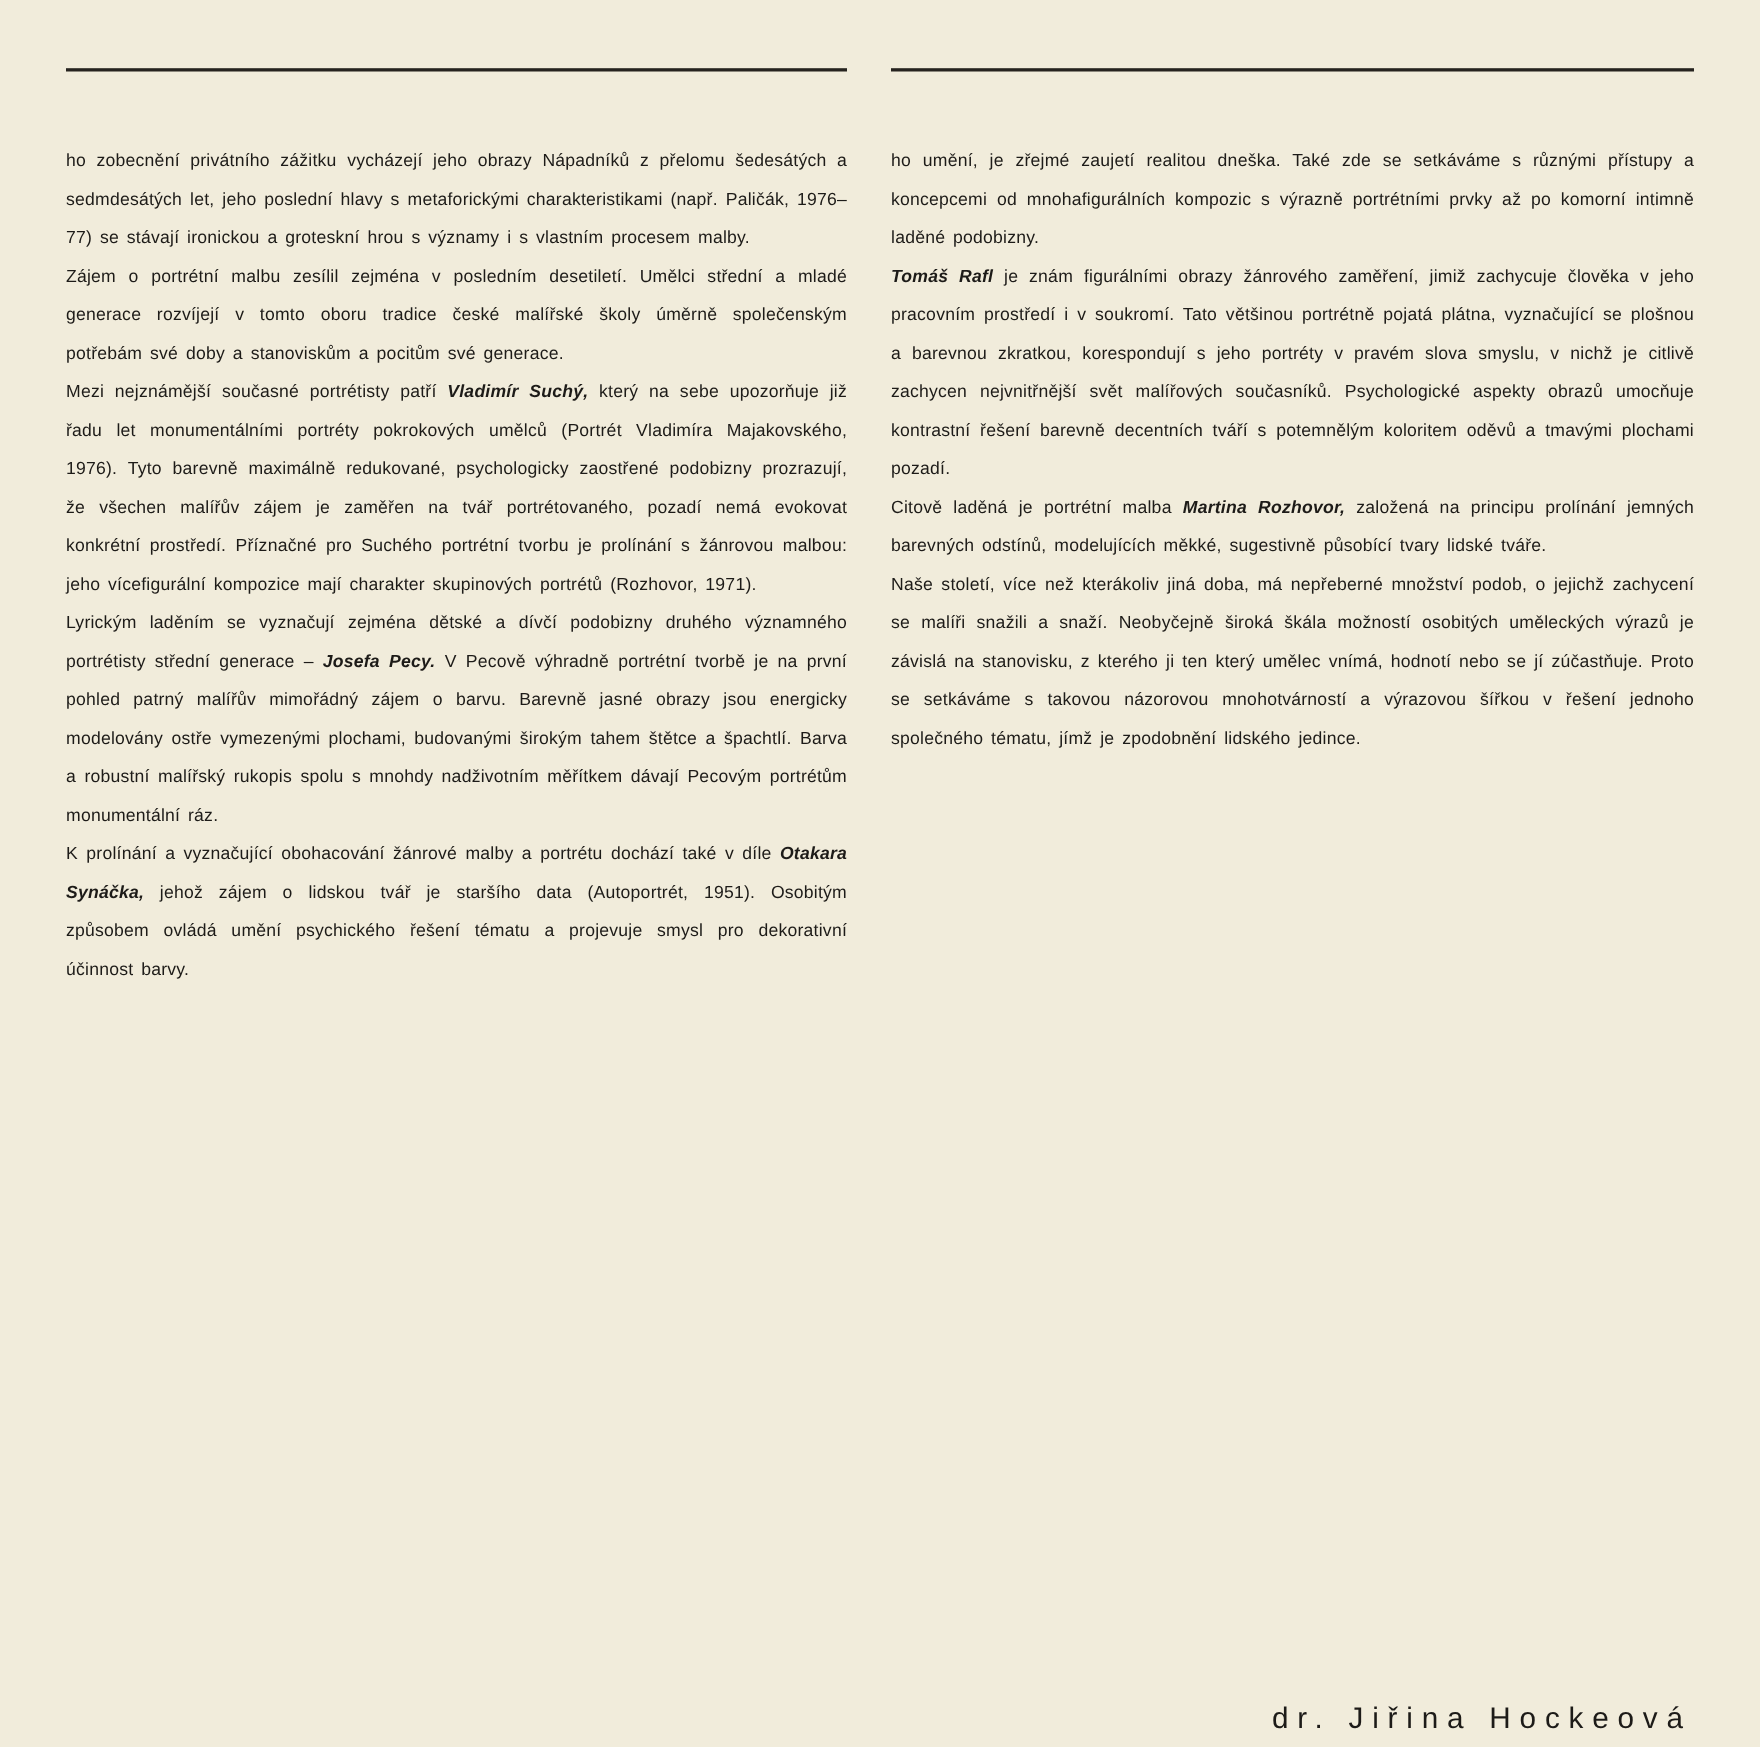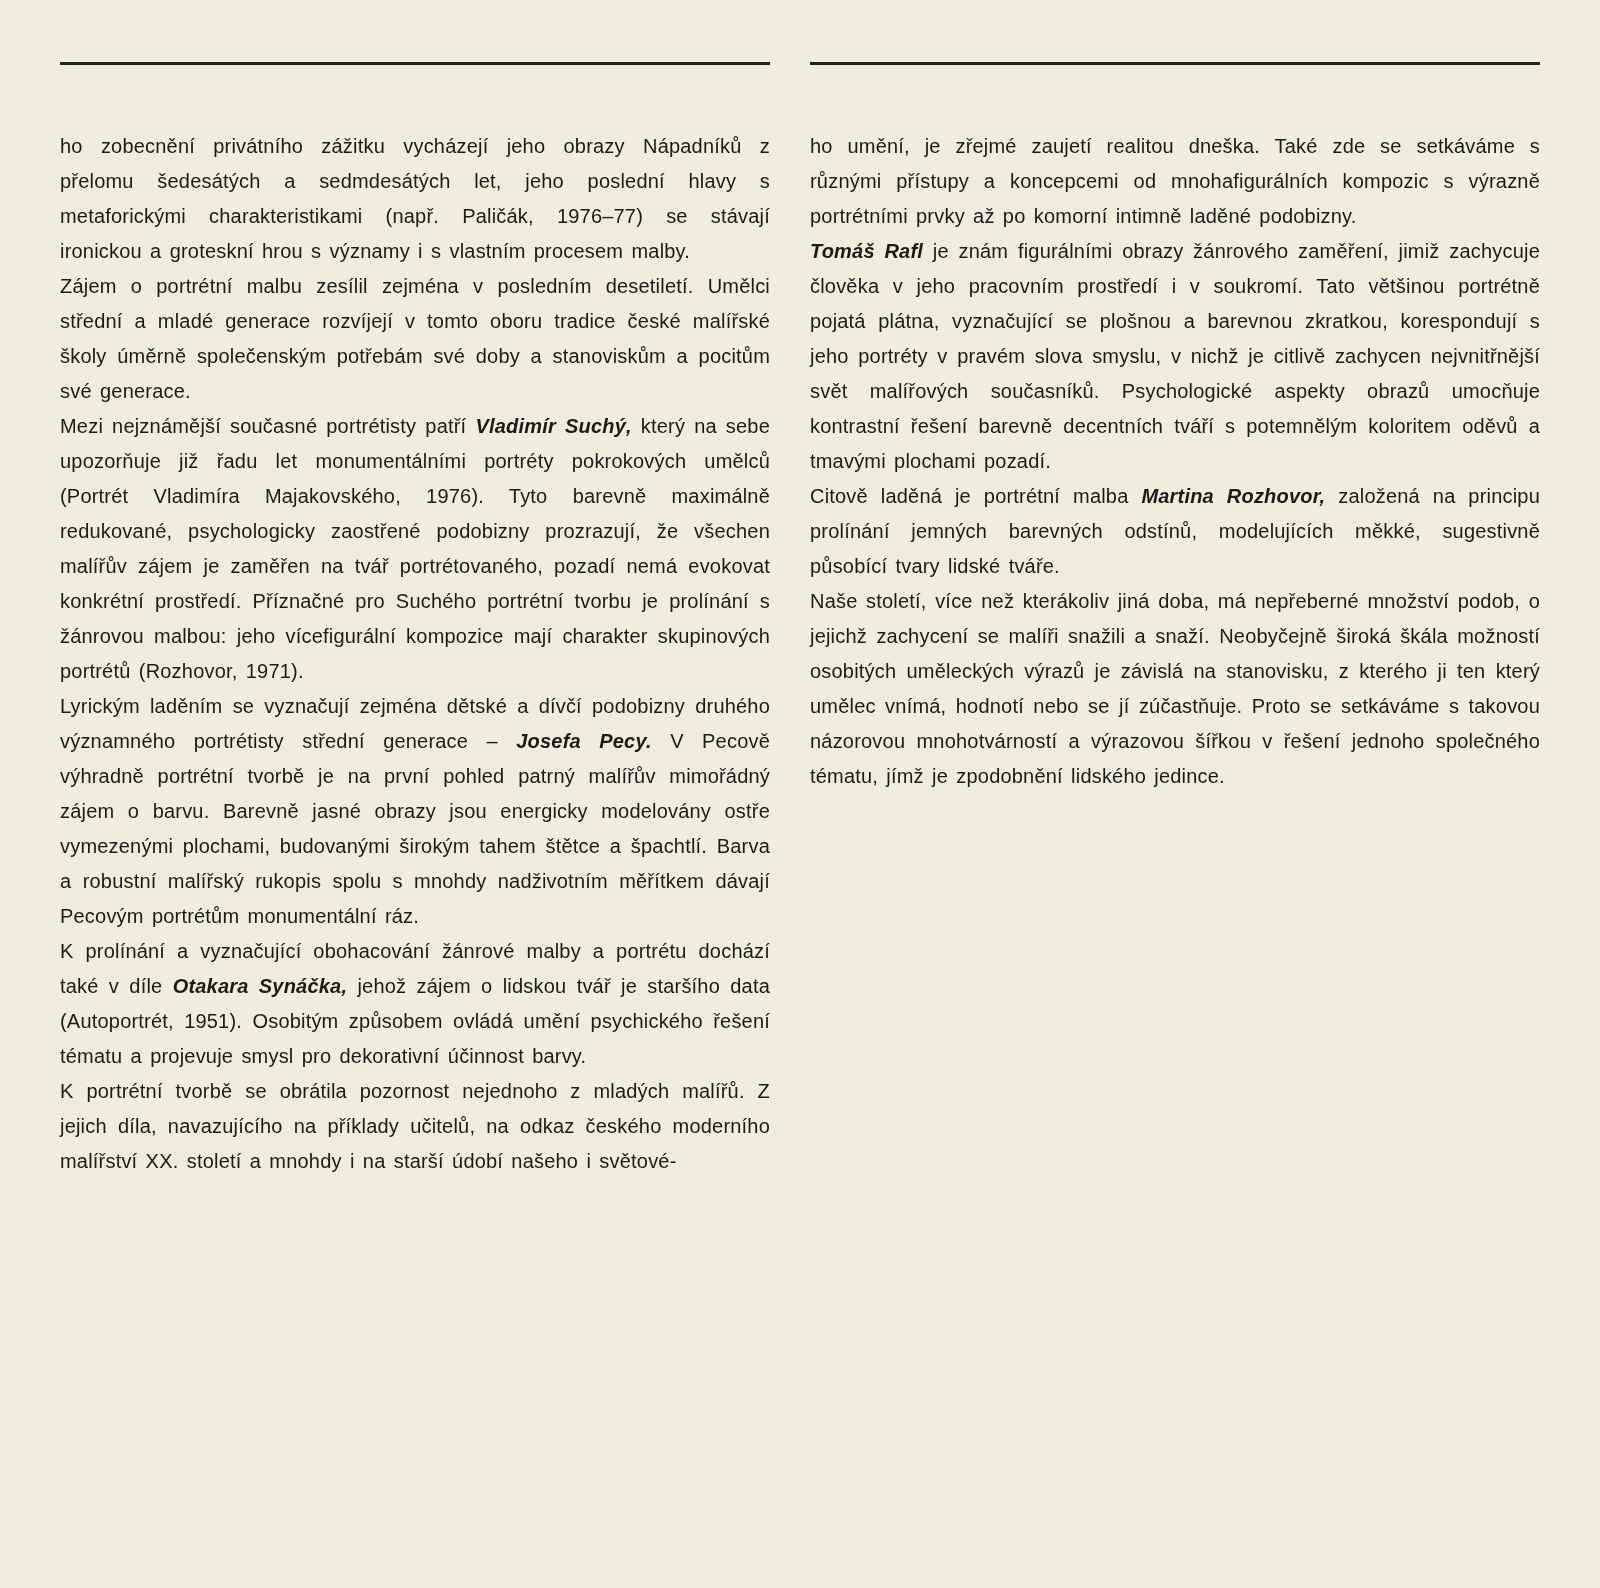--- a/index.html
+++ b/index.html
@@ -31,21 +31,21 @@
     background: #26231f;
   }
   .columns {
     display: grid;
     grid-template-columns: 710px 730px;
     column-gap: 40px;
     margin: 64px 60px 0 60px;
   }
   .col p {
     margin: 0;
-    font-size: 20px;
+    font-size: 16px;
     line-height: 35px;
     text-align: justify;
     word-spacing: 2.5px;
     letter-spacing: 0.2px;
   }
   .col p span.bold {
     font-weight: bold;
     font-style: italic;
   }
   .signature {
@@ -68,24 +68,24 @@
     <div class="rule"></div>
   </div>
 
   <div class="columns">
     <div class="col" id="col-left">
         <p><span>ho zobecnění privátního zážitku vycházejí jeho obrazy Nápadníků z přelomu šedesátých a sedmdesátých let, jeho poslední hlavy s metaforickými charakteristikami (např. Paličák, 1976–77) se stávají ironickou a groteskní hrou s významy i s vlastním procesem malby.</span></p>
         <p><span>Zájem o portrétní malbu zesílil zejména v posledním desetiletí. Umělci střední a mladé generace rozvíjejí v tomto oboru tradice české malířské školy úměrně společenským potřebám své doby a stanoviskům a pocitům své generace.</span></p>
         <p><span>Mezi nejznámější současné portrétisty patří </span><span class="bold">Vladimír Suchý,</span><span> který na sebe upozorňuje již řadu let monumentálními portréty pokrokových umělců (Portrét Vladimíra Majakovského, 1976). Tyto barevně maximálně redukované, psychologicky zaostřené podobizny prozrazují, že všechen malířův zájem je zaměřen na tvář portrétovaného, pozadí nemá evokovat konkrétní prostředí. Příznačné pro Suchého portrétní tvorbu je prolínání s žánrovou malbou: jeho vícefigurální kompozice mají charakter skupinových portrétů (Rozhovor, 1971).</span></p>
         <p><span>Lyrickým laděním se vyznačují zejména dětské a dívčí podobizny druhého významného portrétisty střední generace – </span><span class="bold">Josefa Pecy.</span><span> V Pecově výhradně portrétní tvorbě je na první pohled patrný malířův mimořádný zájem o barvu. Barevně jasné obrazy jsou energicky modelovány ostře vymezenými plochami, budovanými širokým tahem štětce a špachtlí. Barva a robustní malířský rukopis spolu s mnohdy nadživotním měřítkem dávají Pecovým portrétům monumentální ráz.</span></p>
         <p><span>K prolínání a vyznačující obohacování žánrové malby a portrétu dochází také v díle </span><span class="bold">Otakara Synáčka,</span><span> jehož zájem o lidskou tvář je staršího data (Autoportrét, 1951). Osobitým způsobem ovládá umění psychického řešení tématu a projevuje smysl pro dekorativní účinnost barvy.</span></p>
-        <p><span>K portrétní tvorbě se obrátila pozornost nejednoho z mladých malířů. Z jejich díla, navazujícího na příklady učitelů, na odkaz českého moderního malířství XX. století a mnohdy i na starší údobí našeho i světové-</span></p>
       </div>
     <div class="col" id="col-right">
         <p><span>ho umění, je zřejmé zaujetí realitou dneška. Také zde se setkáváme s různými přístupy a koncepcemi od mnohafigurálních kompozic s výrazně portrétními prvky až po komorní intimně laděné podobizny.</span></p>
         <p><span class="bold">Tomáš Rafl</span><span> je znám figurálními obrazy žánrového zaměření, jimiž zachycuje člověka v jeho pracovním prostředí i v soukromí. Tato většinou portrétně pojatá plátna, vyznačující se plošnou a barevnou zkratkou, korespondují s jeho portréty v pravém slova smyslu, v nichž je citlivě zachycen nejvnitřnější svět malířových současníků. Psychologické aspekty obrazů umocňuje kontrastní řešení barevně decentních tváří s potemnělým koloritem oděvů a tmavými plochami pozadí.</span></p>
         <p><span>Citově laděná je portrétní malba </span><span class="bold">Martina Rozhovor,</span><span> založená na principu prolínání jemných barevných odstínů, modelujících měkké, sugestivně působící tvary lidské tváře.</span></p>
         <p><span>Naše století, více než kterákoliv jiná doba, má nepřeberné množství podob, o jejichž zachycení se malíři snažili a snaží. Neobyčejně široká škála možností osobitých uměleckých výrazů je závislá na stanovisku, z kterého ji ten který umělec vnímá, hodnotí nebo se jí zúčastňuje. Proto se setkáváme s takovou názorovou mnohotvárností a výrazovou šířkou v řešení jednoho společného tématu, jímž je zpodobnění lidského jedince.</span></p>
       </div>
   </div>
 
+  <div class="signature">dr. Jiřina Hockeová</div>
 
 </div>
 
 </body></html>

